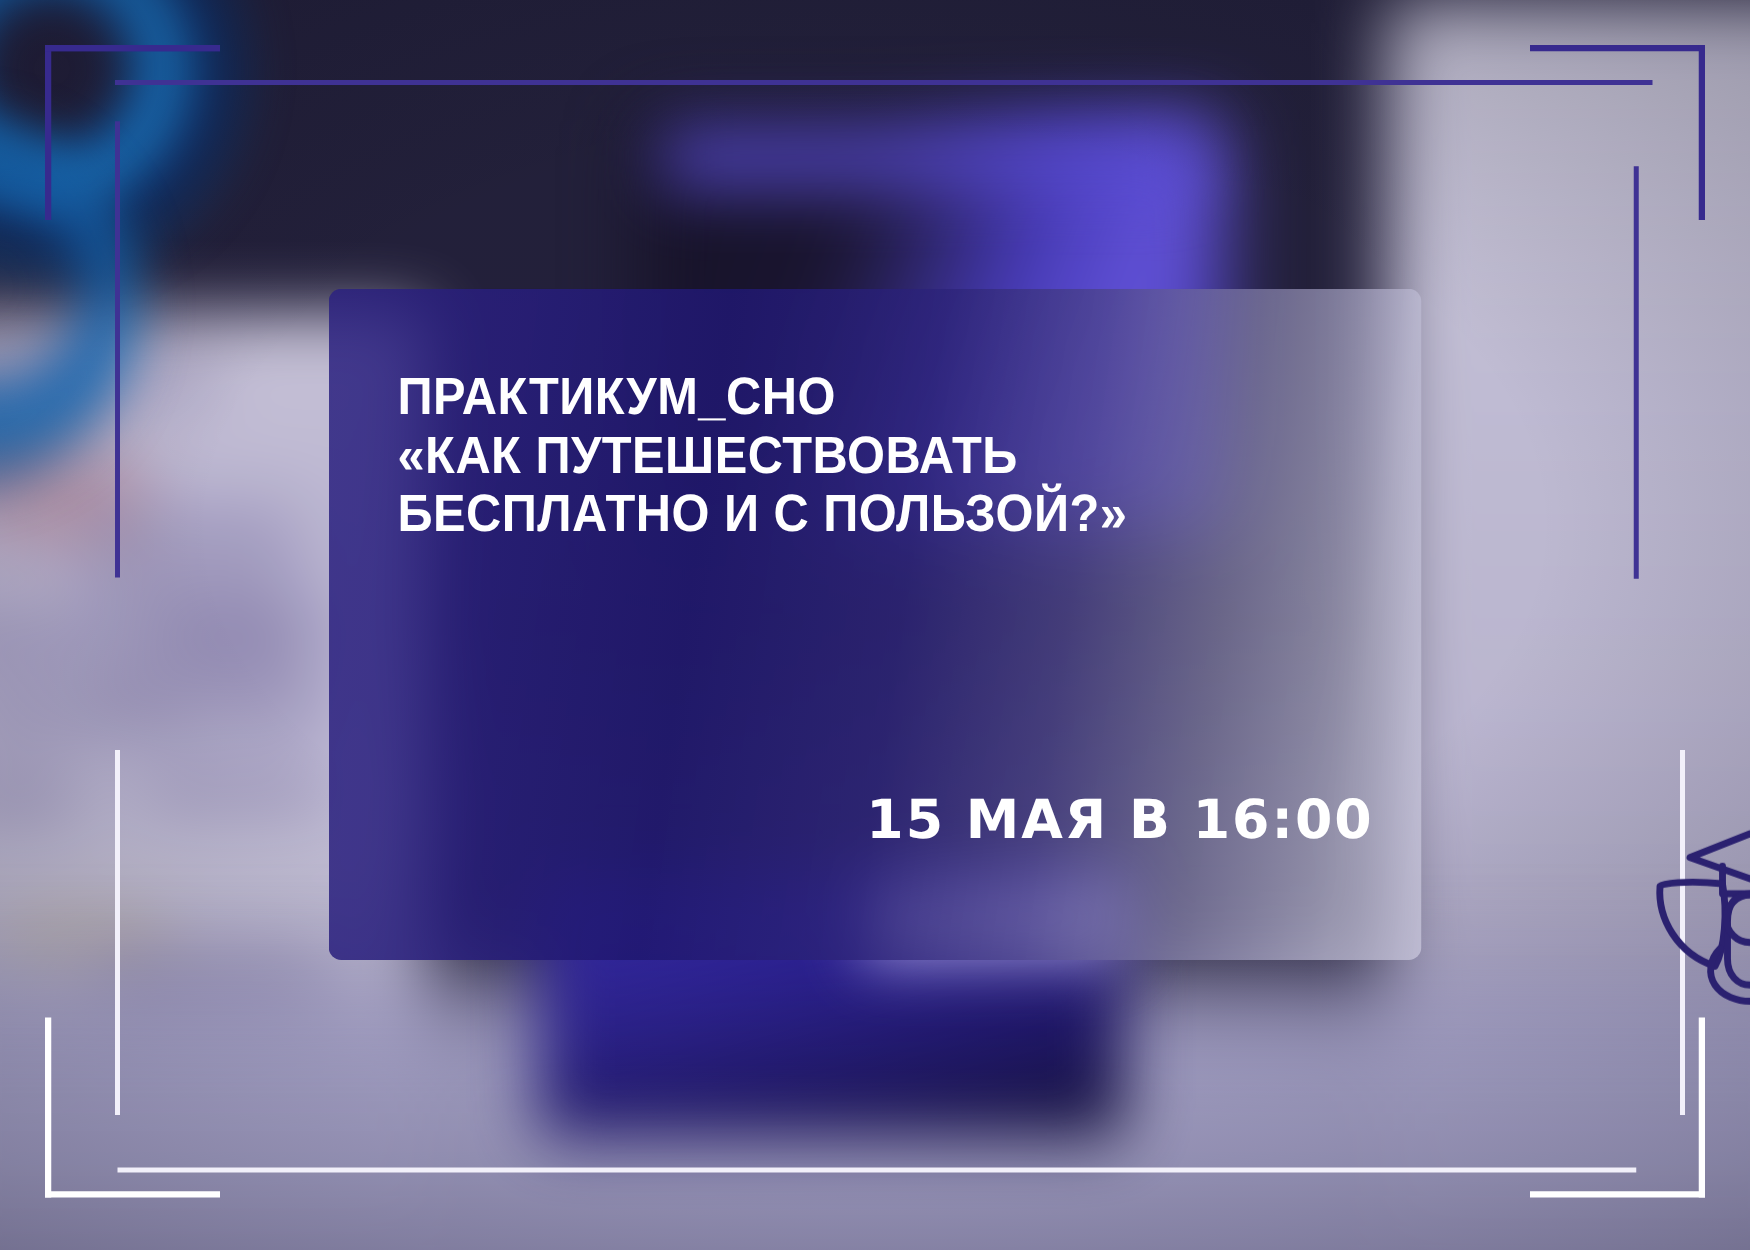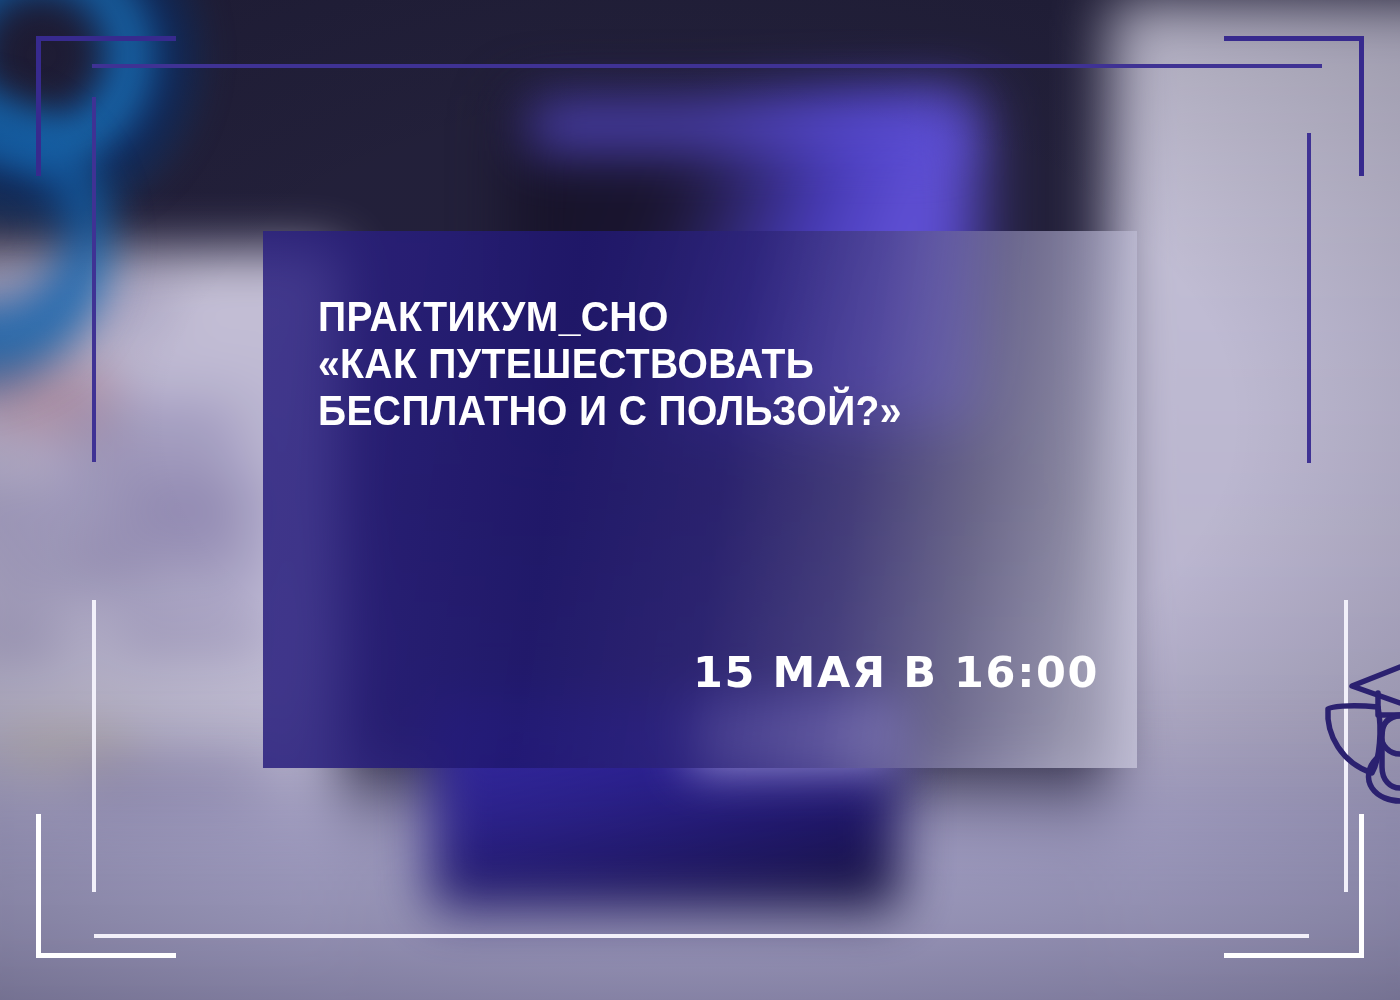--- a/index.html
+++ b/index.html
@@ -199,20 +199,21 @@
       linear-gradient(98deg,
         rgba(44,34,128,0.86) 0%,
         rgba(40,30,124,0.86) 16%,
         rgba(32,24,112,0.88) 34%,
         rgba(45,36,122,0.84) 52%,
         rgba(78,70,142,0.78) 66%,
         rgba(132,128,168,0.74) 79%,
         rgba(190,188,212,0.72) 92%,
         rgba(206,204,224,0.70) 100%);
     backdrop-filter: blur(2px);
+    border-radius: 10px;
   }
 
   .panel-inner {
     position: absolute;
     inset: 0;
   }
 
   
   #title-block {
     position: absolute;
@@ -246,21 +247,21 @@
     line-height: 42px;
     letter-spacing: 0.2px;
     transform: scaleX(0.95);
     transform-origin: left center;
     white-space: nowrap;
   }
 
   #date-line {
     position: absolute;
     left: 430px;
-    top: 416px;
+    top: 400px;
     width: 400px;
     text-align: center;
     color: #ffffff;
     font-family: "DejaVu Sans", sans-serif;
     font-weight: 700;
     font-size: 43px;
     letter-spacing: 1.6px;
     white-space: nowrap;
   }
 

